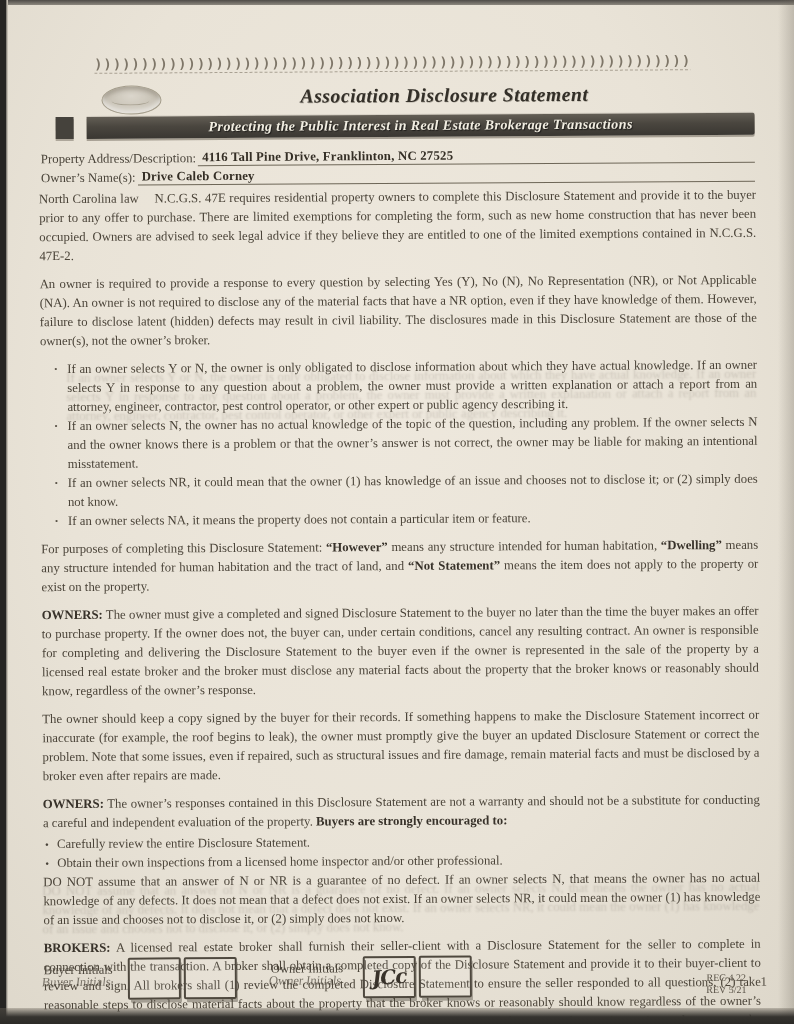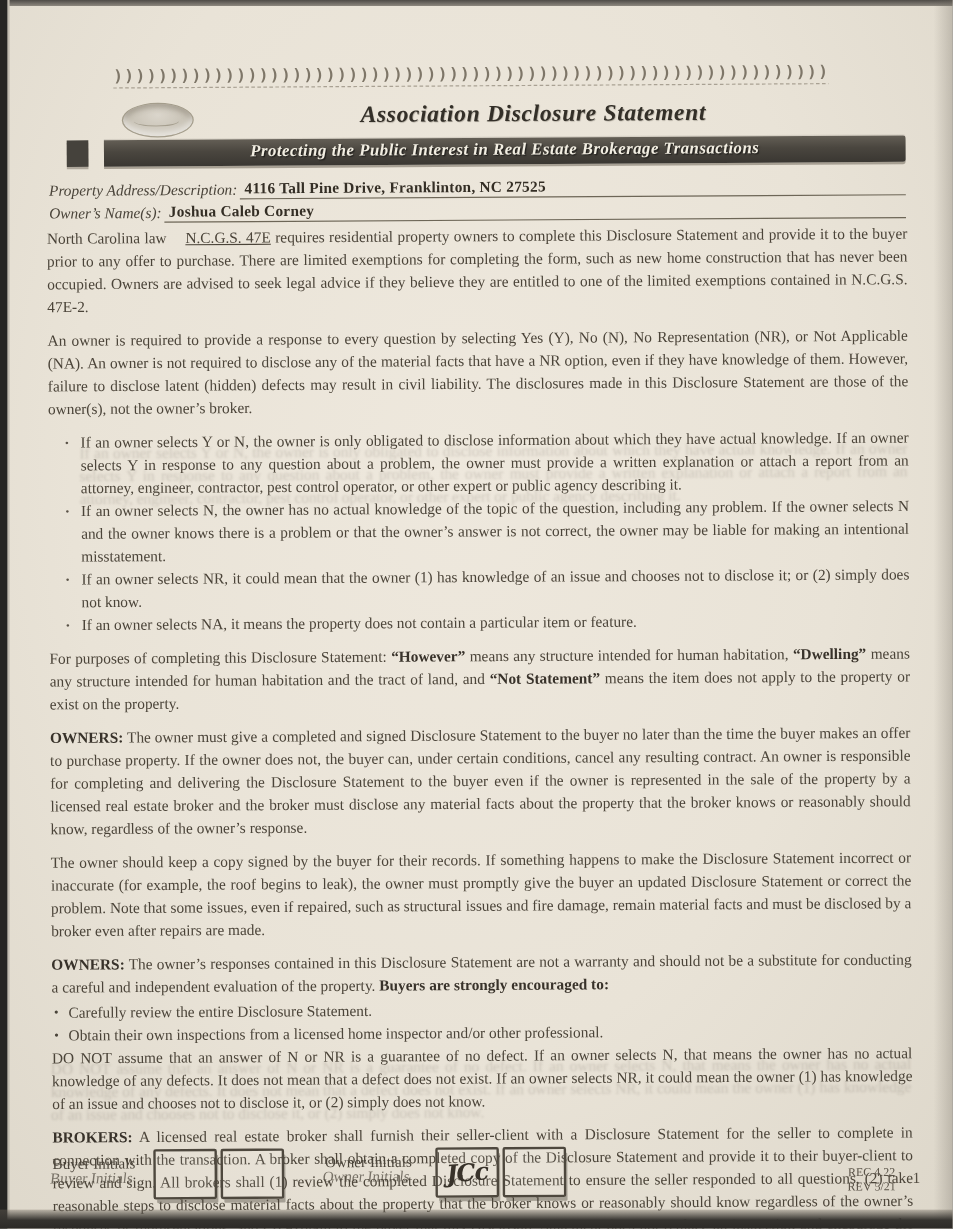--- a/index.html
+++ b/index.html
@@ -36,29 +36,29 @@
     text-shadow:.6px .6px .6px rgba(60,54,44,.35);}
   .banner-row{position:absolute;top:115px;left:58px;right:37px;display:flex;gap:13px;align-items:stretch;height:22px;}
   .banner-sq{width:18px;background:#45423c;box-shadow:0 2px 0 rgba(150,143,130,.7);}
   .banner{flex:1;background:linear-gradient(180deg,#635e55 0%,#4a463f 45%,#3a3732 100%);
     color:#f2eee2;font-size:14px;font-weight:bold;font-style:italic;text-align:center;line-height:22px;
     letter-spacing:.4px;text-shadow:1px 1px 1px rgba(0,0,0,.55);
     box-shadow:0 2px 0 rgba(150,143,130,.8), 0 -1px 0 rgba(205,200,188,.7);border-radius:0 2px 2px 0;}
   
   .formlines{position:absolute;top:146px;left:43px;right:37px;font-size:12.8px;}
   .formline{display:flex;align-items:flex-end;height:19px;}
-  .flabel{white-space:nowrap;color:#4a443a;font-style:italic;}
+  .flabel{white-space:nowrap;color:#4a443a;}
   .fvw{flex:1;border-bottom:1.4px solid var(--line);padding:0 0 0 4px;margin-left:2px;}
   .fvalue{font-weight:bold;color:#342e25;letter-spacing:.2px;}
   
   .body{position:absolute;top:188px;left:41px;right:36px;font-size:12.8px;line-height:19px;
     text-align:justify;color:var(--ink);}
   .body p{margin:0 0 9px 0;}
   .body b{color:var(--ink_bold);}
-  .u{text-decoration:underline;margin-left:12px;}
+  .u{margin-left:12px;}
   .blist{margin:0 0 9px 0;}
   .bitem{display:flex;padding-left:14px;}
   .bitem .bmark{width:13px;flex:0 0 13px;font-size:9px;line-height:19px;color:#5a5348;}
   .bitem .btext{flex:1;text-align:justify;}
   .fbitem{display:flex;padding-left:2px;}
   .fbitem .bmark{width:12px;flex:0 0 12px;font-size:11px;line-height:19px;color:#4a443a;}
   .fbitem .btext{flex:1;text-align:justify;}
   .ghosted{text-shadow:-1px 9px 2px rgba(80,72,58,.20);}
   
   .footer{position:absolute;top:956px;left:41px;right:30px;display:flex;align-items:flex-start;font-size:12.6px;}
@@ -98,21 +98,21 @@
       <div class="banner">Protecting the Public Interest in Real Estate Brokerage Transactions</div>
     </div>
 
     <div class="formlines">
       <div class="formline">
         <span class="flabel">Property Address/Description:</span>
         <span class="fvw"><span class="fvalue">4116 Tall Pine Drive, Franklinton, NC 27525</span></span>
       </div>
       <div class="formline">
         <span class="flabel">Owner’s Name(s):</span>
-        <span class="fvw"><span class="fvalue">Joshua Caleb Corney</span></span>
+        <span class="fvw"><span class="fvalue">Drive Caleb Corney</span></span>
       </div>
     </div>
 
     <div class="body">
       <p><span>North Carolina law </span><span class="u">N.C.G.S. 47E</span><span> requires residential property owners to complete this Disclosure Statement and provide it to the buyer prior to any offer to purchase. There are limited exemptions for completing the form, such as new home construction that has never been occupied. Owners are advised to seek legal advice if they believe they are entitled to one of the limited exemptions contained in N.C.G.S. 47E-2.</span></p>
 
       <p>An owner is required to provide a response to every question by selecting Yes (Y), No (N), No Representation (NR), or Not Applicable (NA). An owner is not required to disclose any of the material facts that have a NR option, even if they have knowledge of them. However, failure to disclose latent (hidden) defects may result in civil liability. The disclosures made in this Disclosure Statement are those of the owner(s), not the owner’s broker.</p>
 
       <div class="blist">
         <div class="bitem">

